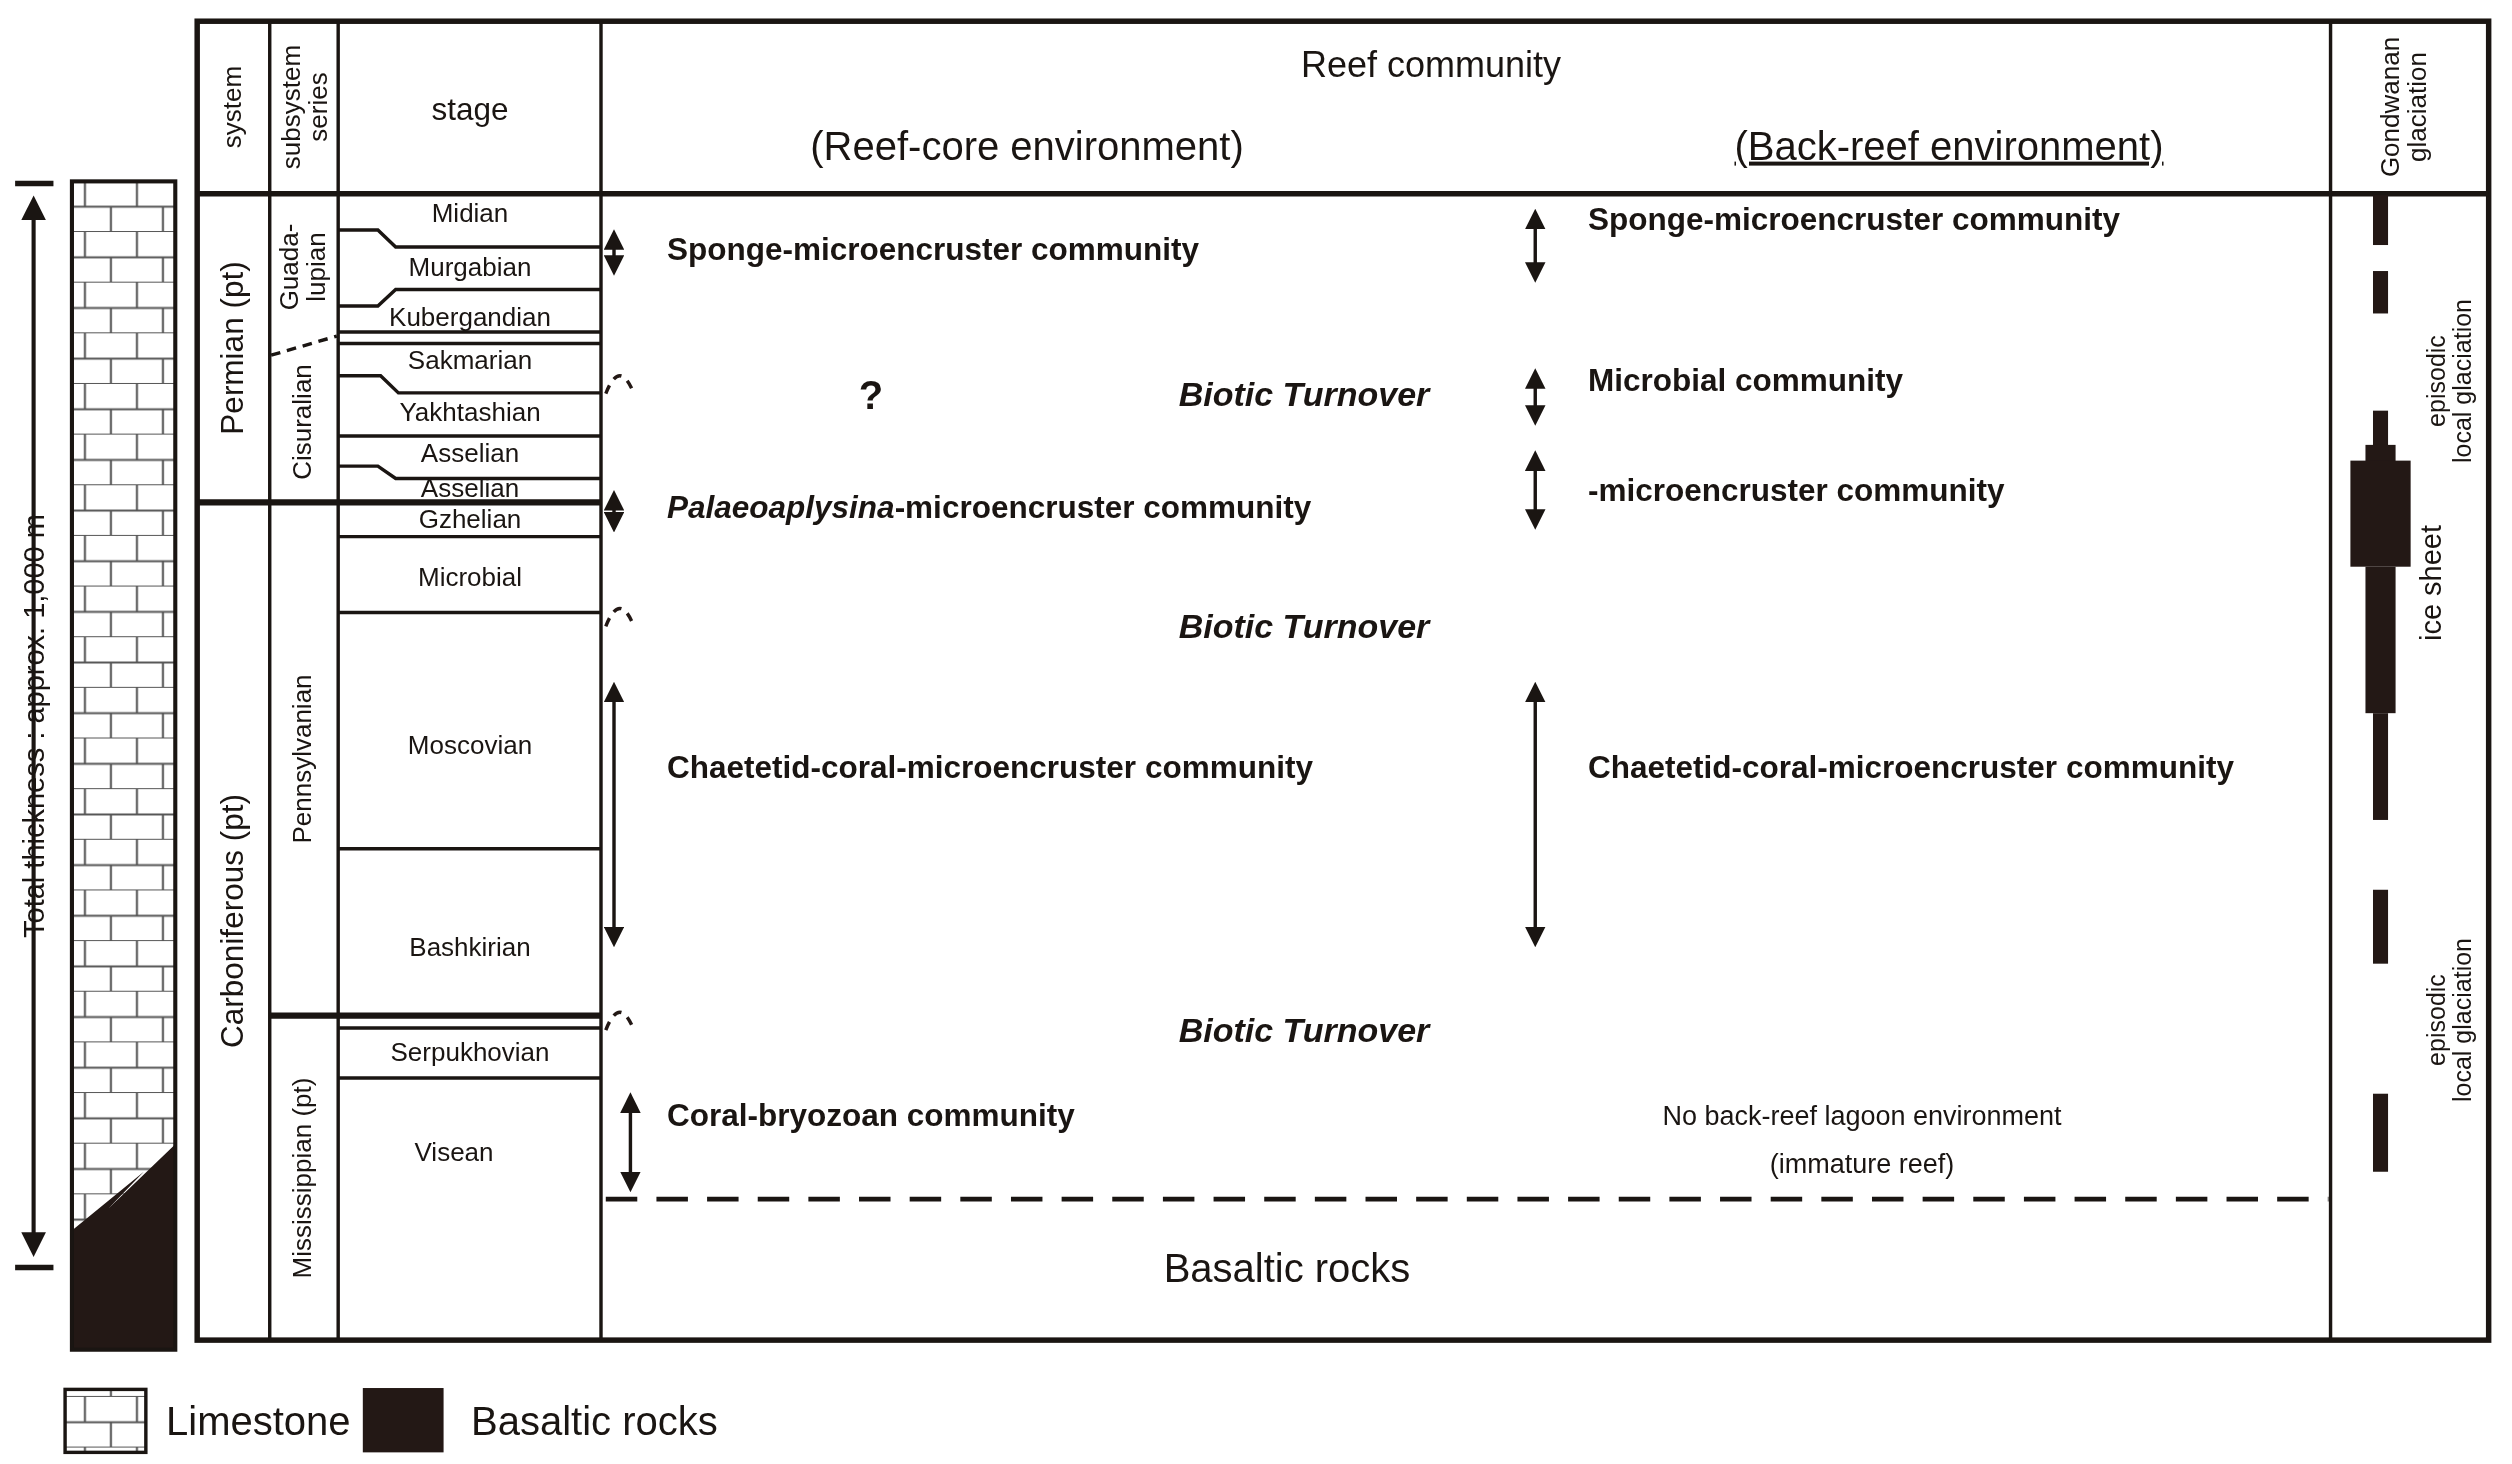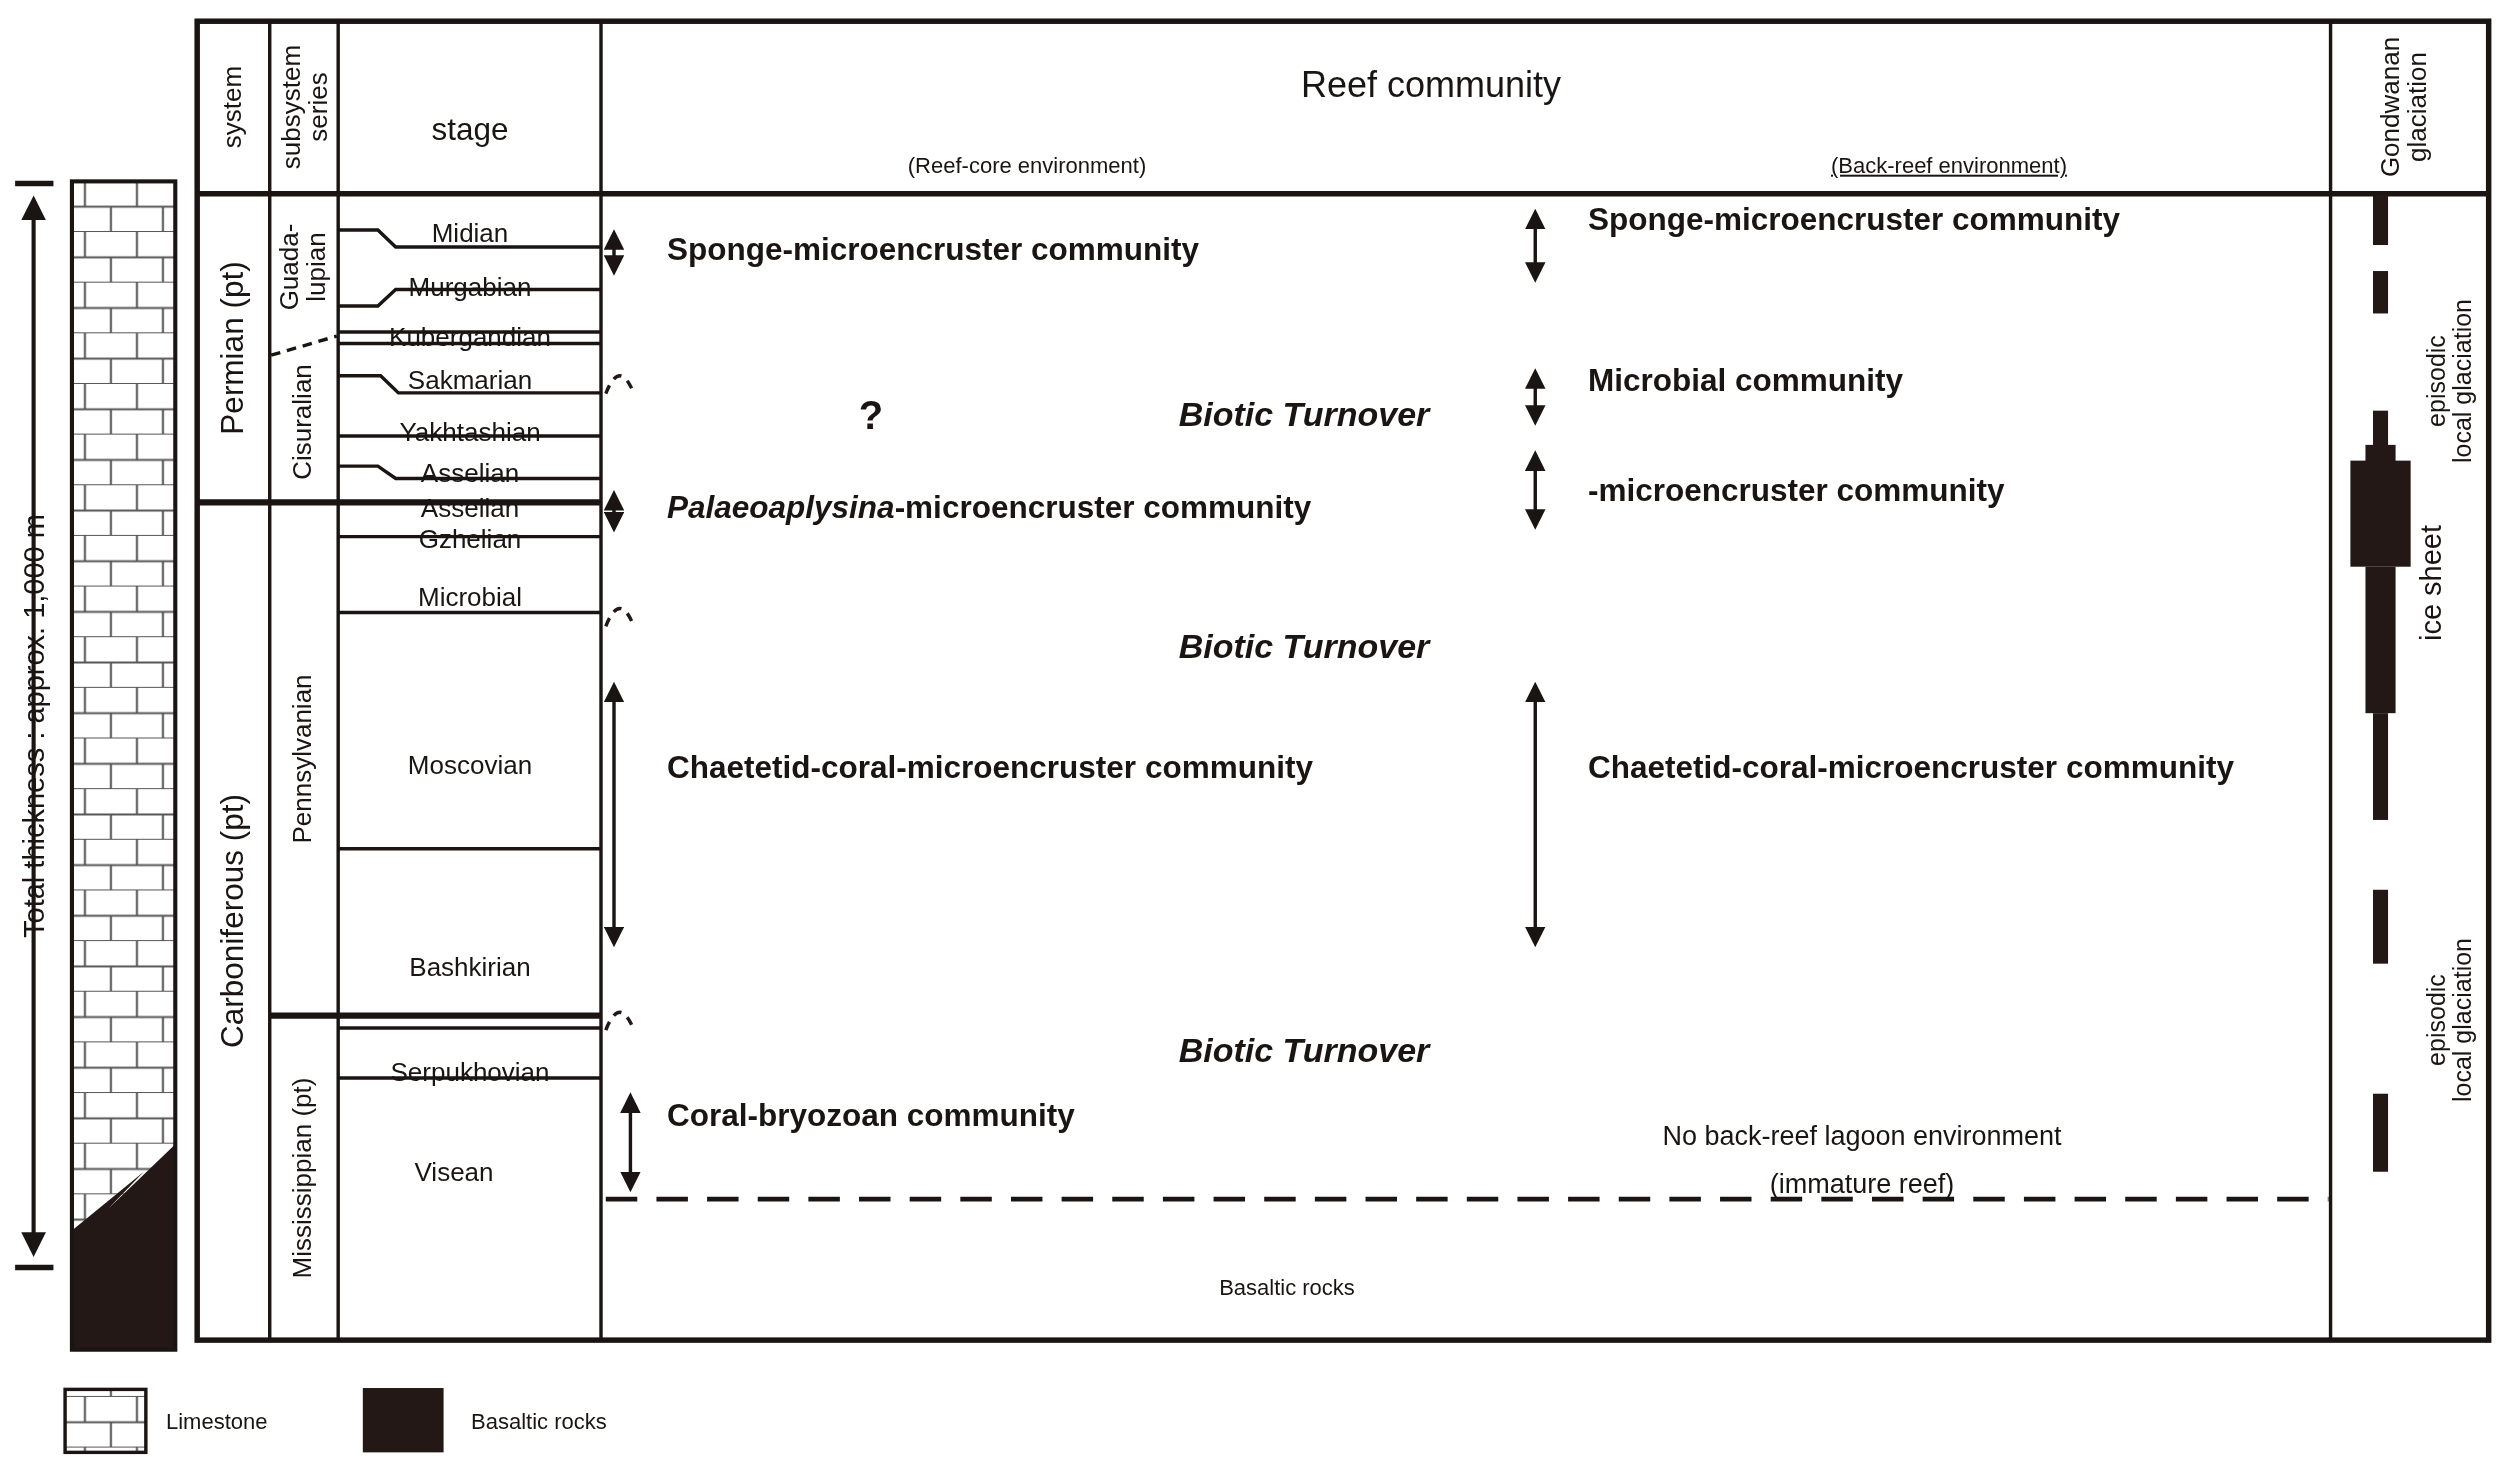--- a/index.html
+++ b/index.html
@@ -1,26 +1,26 @@
 <!DOCTYPE html>
 <html style="font-size:11px"><head>
 <meta charset="utf-8">
 <style>
   html,body{margin:0;padding:0;background:#fff;}
   .canvas{position:relative;width:2512px;height:1464px;background:#fff;
           font-family:"Liberation Sans",sans-serif;color:#1a1512;overflow:hidden;}
   svg.layer{position:absolute;left:0;top:0;}
-  .t{position:absolute;transform:translate(-50%,-50%);white-space:pre;text-align:center;line-height:1.12;margin-top:20px;}
+  .t{position:absolute;transform:translate(-50%,-50%);white-space:pre;text-align:center;line-height:1.12;}
   .lt{position:absolute;transform:translate(0,-50%);white-space:pre;text-align:left;line-height:1.18;}
   .rot{position:absolute;transform:translate(-50%,-50%) rotate(-90deg);white-space:pre;text-align:center;line-height:1.05;}
   .b{font-weight:bold;}
   .bi{font-weight:bold;font-style:italic;}
   .mask{background:#fff;padding:0 11px;}
   .f38{font-size:26px;} .f36{font-size:25px;} .f40{font-size:27px;} .f42{font-size:29px;}
-  .f44{font-size:22px;} .f46{font-size:31.5px;} .f50{font-size:34px;}
+  .f44{font-size:40px;} .f46{font-size:31.5px;} .f50{font-size:34px;}
   .f52{font-size:36px;} .f58{font-size:40px;}
 </style>
 </head>
 <body>
 
 <div class="canvas">
 
   <svg class="layer" width="2512" height="1464" viewBox="0 0 3670 2139">
     <defs>
       <marker id="ah" viewBox="0 0 10 10" refX="6" refY="5" markerWidth="6" markerHeight="6" orient="auto-start-reverse" fill="#1a1512">

